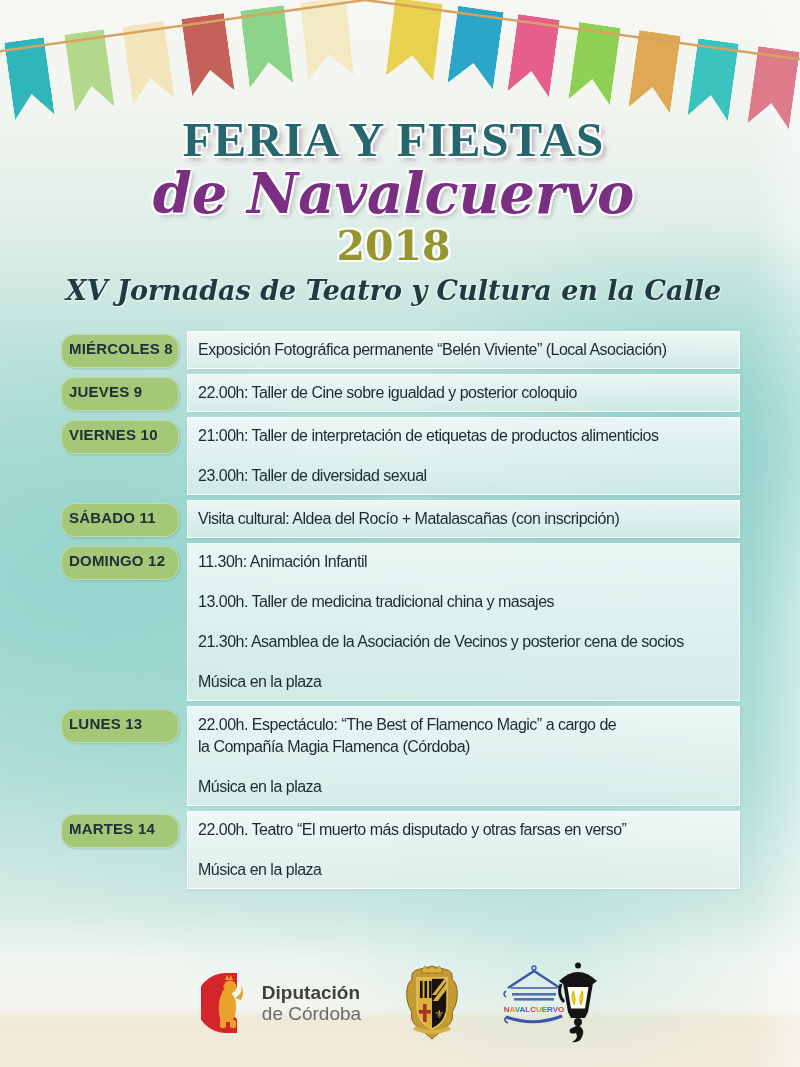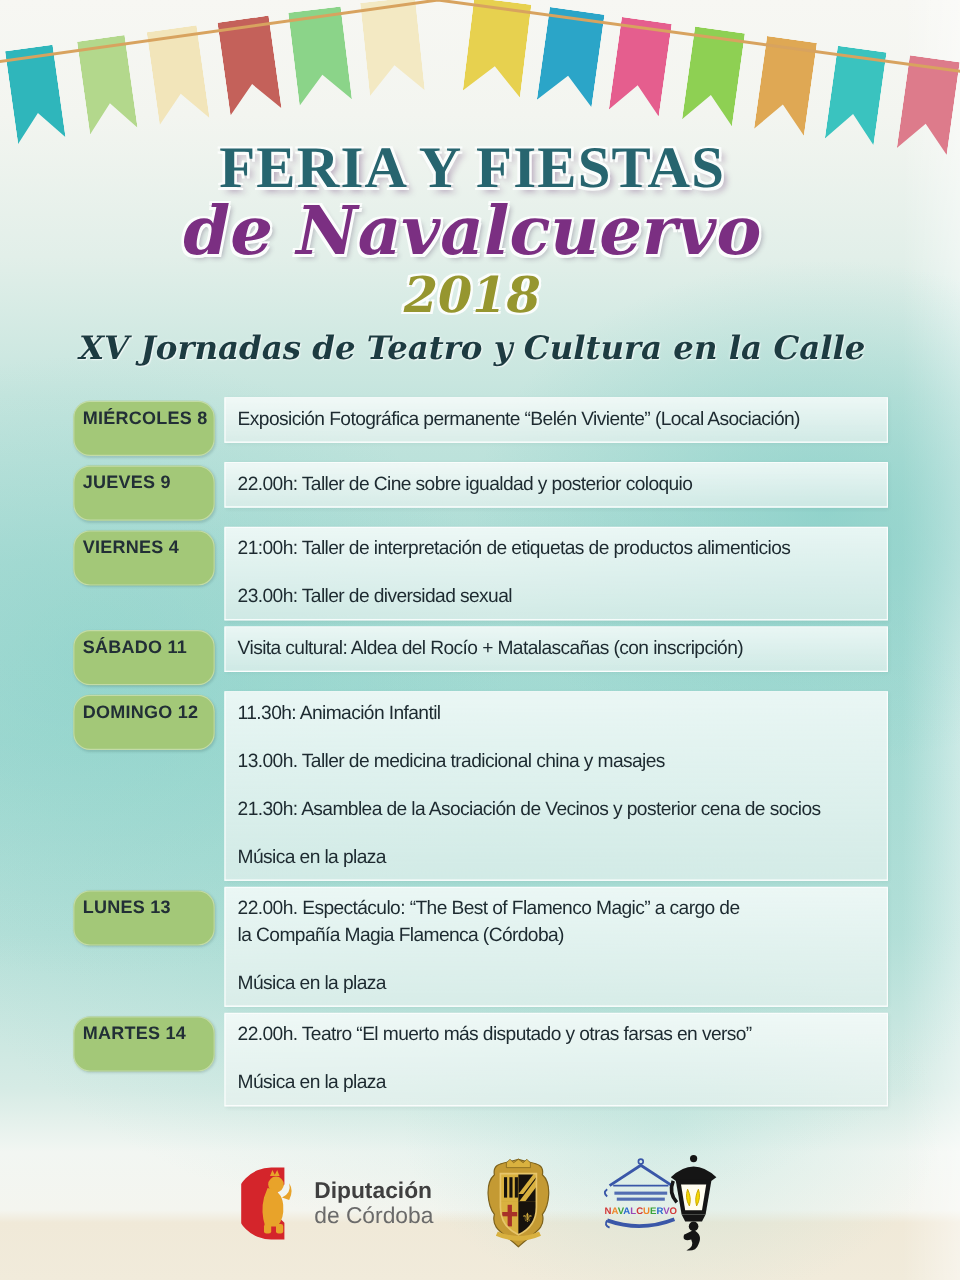--- a/index.html
+++ b/index.html
@@ -19,29 +19,29 @@
         transform-origin:50% 0;}
   .string-svg{position:absolute;left:0;top:0;z-index:3;}
   
   .headline{position:absolute;left:0;right:13px;text-align:center;z-index:2;}
   .title{top:112px;font-family:"Liberation Serif",serif;font-weight:bold;font-size:49px;line-height:56px;
     letter-spacing:1px;color:var(--title-teal,#27656f);
     text-shadow:-2px -2px 0 #fbfdfc,2px -2px 0 #fbfdfc,-2px 2px 0 #fbfdfc,2px 2px 0 #fbfdfc,4px 4px 5px rgba(104,54,116,.40);}
   .subtitle{top:166px;font-family:"DejaVu Serif",serif;font-style:italic;font-weight:bold;font-size:56px;line-height:54px;
     color:var(--subtitle-purple,#7b2f82);
     text-shadow:-2px -2px 0 #fbfdfc,2px -2px 0 #fbfdfc,-2px 2px 0 #fbfdfc,2px 2px 0 #fbfdfc,3px 3px 4px rgba(60,40,80,.30);}
-  .year{top:222px;font-family:"DejaVu Serif",serif;font-style:italic;font-weight:bold;font-size:41px;line-height:48px;
+  .year{top:222px;font-family:"DejaVu Serif",serif;font-weight:bold;font-size:41px;line-height:48px;
     color:var(--year-olive,#96962f);
     text-shadow:-2px -2px 0 #fbfdfc,2px -2px 0 #fbfdfc,-2px 2px 0 #fbfdfc,2px 2px 0 #fbfdfc;}
   .tagline{top:273px;font-family:"DejaVu Serif",serif;font-style:italic;font-weight:bold;font-size:27px;line-height:36px;
     color:var(--tagline-dark,#1d3b41);text-shadow:0 0 3px rgba(255,255,255,.7),1px 1px 0 rgba(255,255,255,.5);}
   
   .schedule{position:absolute;top:331px;left:61px;width:679px;z-index:2;}
   .row{display:flex;align-items:flex-start;margin-bottom:5px;}
-  .day-label{flex:0 0 118px;height:46px;line-height:30px;margin-top:3px;padding-left:8px;box-sizing:border-box;
+  .day-label{flex:0 0 118px;height:34px;line-height:30px;margin-top:3px;padding-left:8px;box-sizing:border-box;
     background:var(--label-green,#a3c878);box-shadow:inset 0 0 0 1px rgba(255,255,255,.35),1px 1px 2px rgba(40,80,70,.18);
     font-weight:bold;font-size:15px;letter-spacing:.2px;color:#222f36;white-space:nowrap;border-radius:14px;}
   .band{flex:0 0 553px;margin-left:8px;box-sizing:border-box;padding:7px 8px 7px 10px;
     background:linear-gradient(180deg,rgba(250,253,252,.82),rgba(231,242,239,.68));
     border:1px solid rgba(255,255,255,.85);box-shadow:1px 1px 3px rgba(40,90,80,.10);}
   .event{font-weight:normal;font-size:16px;line-height:22px;letter-spacing:-.5px;
     color:var(--event-text,#1d2a30);margin-bottom:18px;}
   .event:last-child{margin-bottom:0;}
   
   .logos{position:absolute;top:962px;left:0;right:0;display:flex;justify-content:center;align-items:center;gap:44px;z-index:2;}
@@ -93,21 +93,21 @@
     <div class="row">
       <div class="day-label">JUEVES 9</div>
       <div class="band">
           <div class="event">
             <div>22.00h: Taller de Cine sobre igualdad y posterior coloquio</div>
           </div>
         </div>
     </div>
 
     <div class="row">
-      <div class="day-label">VIERNES 4</div>
+      <div class="day-label">VIERNES 10</div>
       <div class="band">
           <div class="event">
             <div>21:00h: Taller de interpretación de etiquetas de productos alimenticios</div>
           </div>
           <div class="event">
             <div>23.00h: Taller de diversidad sexual</div>
           </div>
         </div>
     </div>
 

